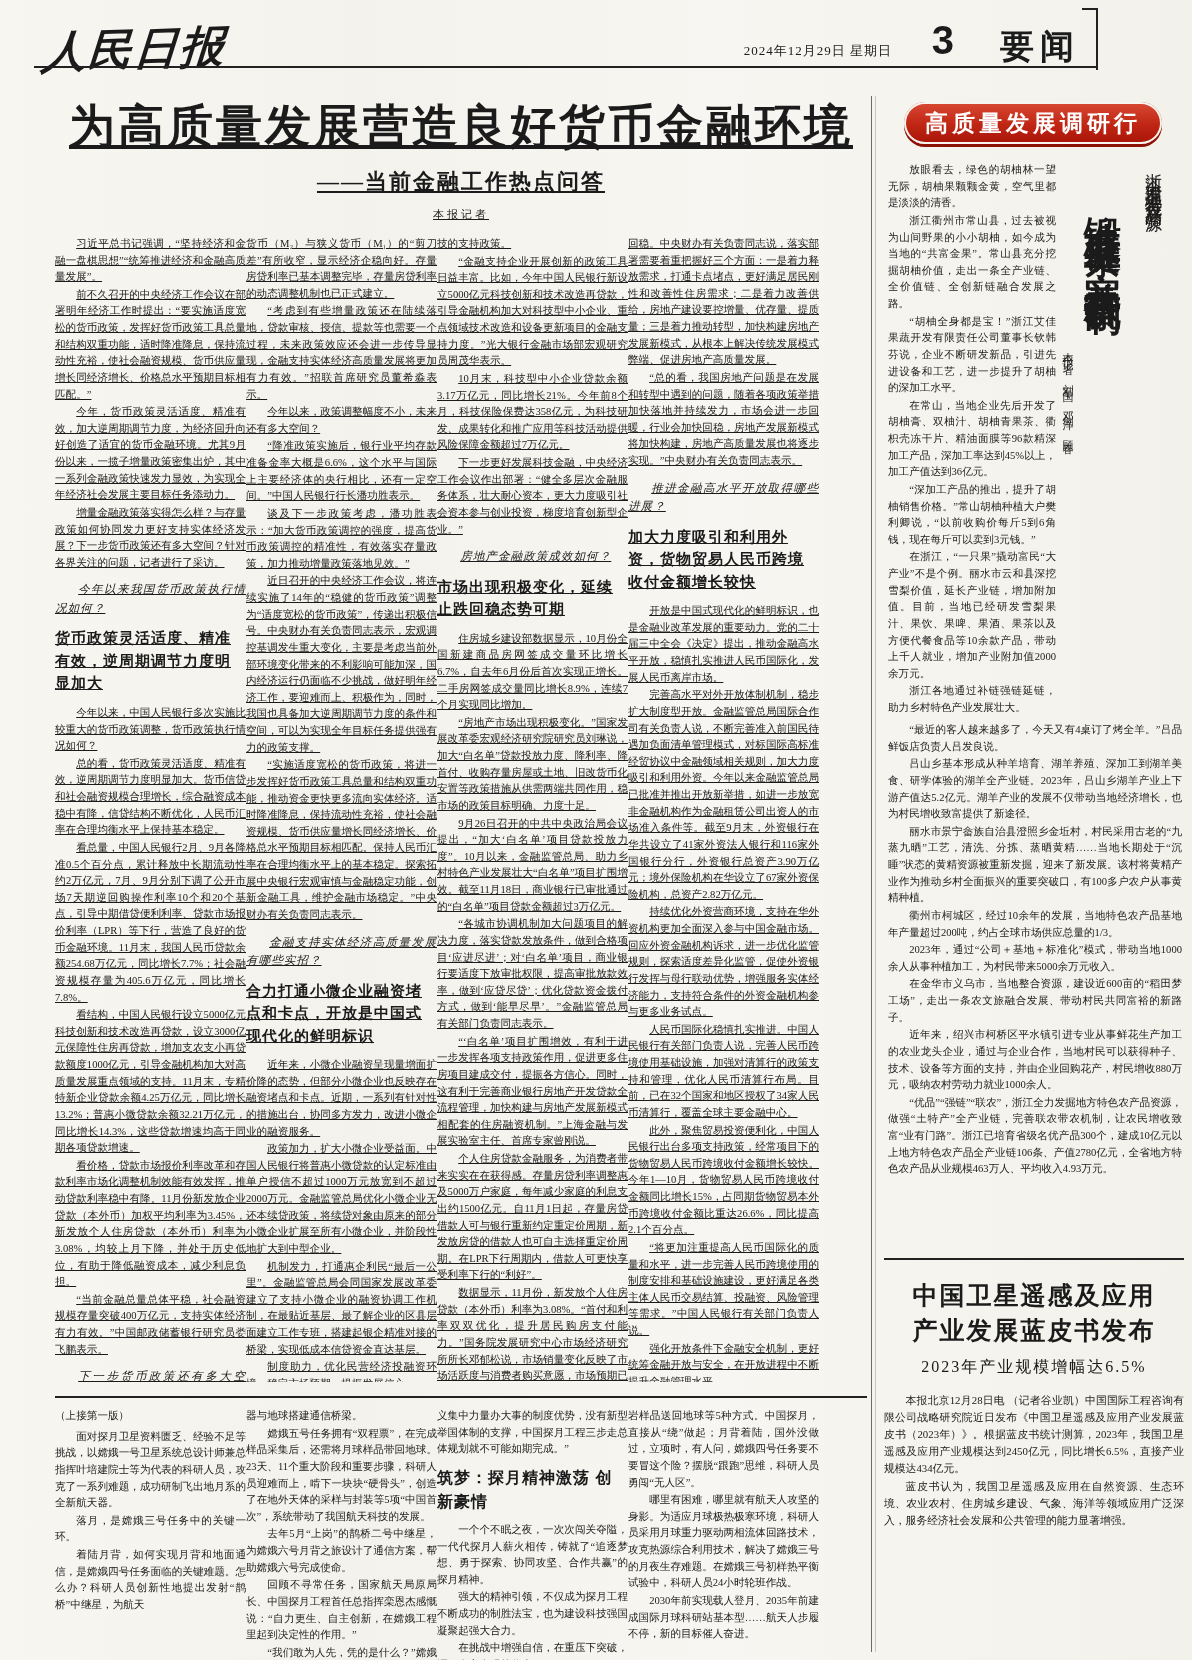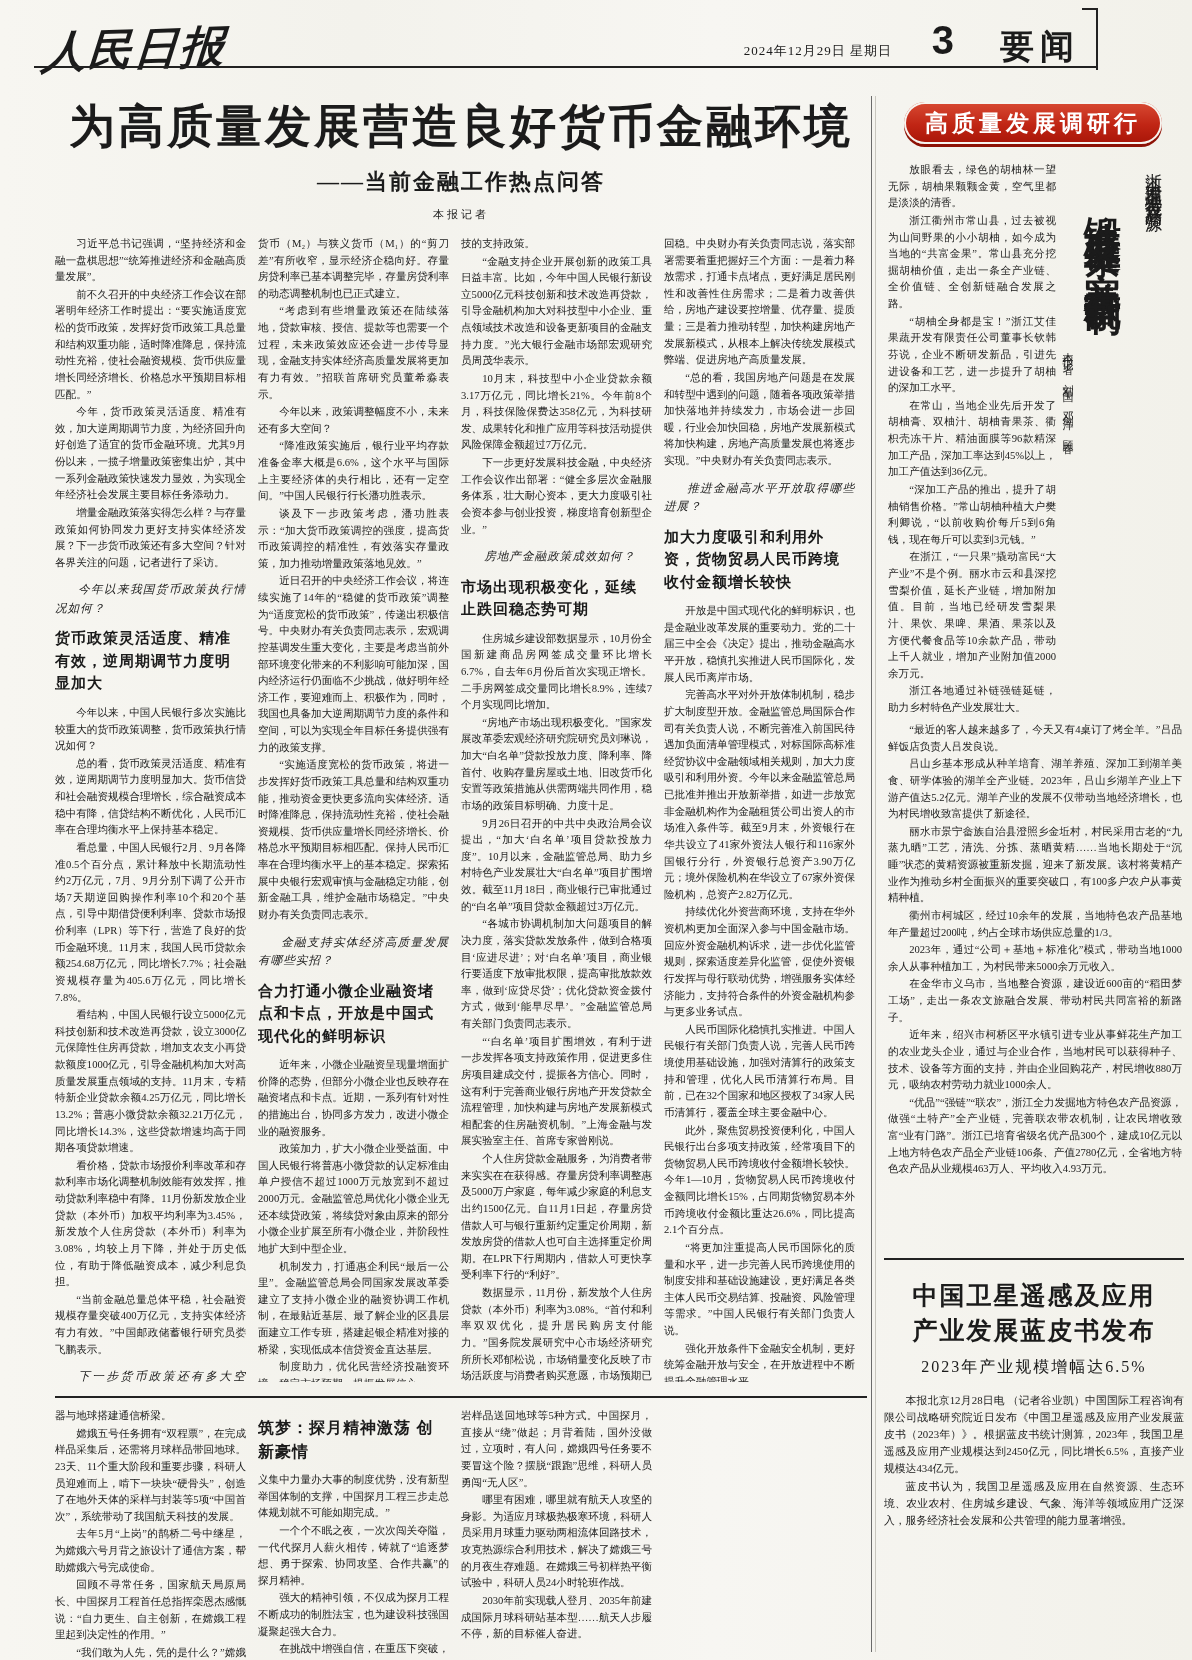--- a/index.html
+++ b/index.html
@@ -13,26 +13,26 @@
         transform:rotate(-2deg) skewX(-6deg);letter-spacing:2px;font-family:"DejaVu Serif",serif;}
   .issue-date{position:absolute;right:300px;top:42px;font-size:13px;letter-spacing:1px;}
   .pagenum{position:absolute;right:238px;top:18px;font-size:40px;font-weight:700;font-family:"Liberation Sans",sans-serif;}
   .section{position:absolute;right:112px;top:24px;font-size:34px;font-weight:700;letter-spacing:6px;
            font-family:"Liberation Sans",sans-serif;}
   .header-rule{position:absolute;left:34px;top:66px;width:1064px;height:2px;background:#222;}
   .header-bracket{position:absolute;left:1096px;top:8px;width:2px;height:62px;background:#222;}
   .header-bracket:after{content:"";position:absolute;left:-14px;top:0;width:16px;height:2px;background:#222;}
 
   
-  .main-article{position:absolute;left:55px;top:96px;width:812px;height:1296px;overflow:hidden;}
+  .main-article{position:absolute;left:55px;top:96px;width:812px;height:1296px;overflow:hidden;text-decoration:underline;}
   .lead-headline{margin:4px 0 0;text-align:center;font-size:46px;font-weight:900;letter-spacing:3px;
                  font-family:"Liberation Sans",sans-serif;line-height:1.15;}
   .lead-subtitle{margin:14px 0 0;text-align:center;font-size:22px;font-weight:700;letter-spacing:2px;}
   .lead-byline{margin:10px 0 0;text-align:center;font-size:11px;letter-spacing:3px;}
-  .cols{display:flex;gap:12px;margin-top:14px;height:1146px;overflow:hidden;}
+  .cols{display:flex;gap:0;margin-top:14px;height:1146px;overflow:hidden;}
   .col{width:191px;height:100%;overflow:hidden;}
 
   .blk{font-size:10.6px;line-height:1.57;text-align:justify;}
   .b-p{text-indent:2em;margin:0 0 1px;}
   .b-cont{text-indent:0;margin:0 0 1px;}
   .b-q{font-style:italic;font-size:11.6px;letter-spacing:1px;text-indent:2em;margin:10px 0 9px;line-height:1.6;}
   .b-h{font-family:"Liberation Sans",sans-serif;font-weight:700;font-size:15px;line-height:1.5;
        letter-spacing:1px;text-indent:0;margin:4px 0 10px;text-align:left;}
   .b-start{text-indent:0;margin:0 0 4px;}
 
@@ -196,29 +196,35 @@
     <div class="bb-sub">2023年产业规模增幅达6.5%</div>
     <div class="bb-body">
         <div class="blk b-p">本报北京12月28日电 （记者谷业凯）中国国际工程咨询有限公司战略研究院近日发布《中国卫星遥感及应用产业发展蓝皮书（2023年）》。根据蓝皮书统计测算，2023年，我国卫星遥感及应用产业规模达到2450亿元，同比增长6.5%，直接产业规模达434亿元。</div>
         <div class="blk b-p">蓝皮书认为，我国卫星遥感及应用在自然资源、生态环境、农业农村、住房城乡建设、气象、海洋等领域应用广泛深入，服务经济社会发展和公共管理的能力显著增强。</div>
       </div>
   </section>
 
   <section class="bottom-article">
     <div class="cols">
       <div class="col">
+          <div class="blk b-start">（上接第一版）</div>
+          <div class="blk b-p">面对探月卫星资料匮乏、经验不足等挑战，以嫦娥一号卫星系统总设计师兼总指挥叶培建院士等为代表的科研人员，攻克了一系列难题，成功研制飞出地月系的全新航天器。</div>
+          <div class="blk b-p">落月，是嫦娥三号任务中的关键一环。</div>
+          <div class="blk b-p">着陆月背，如何实现月背和地面通信，是嫦娥四号任务面临的关键难题。怎么办？科研人员创新性地提出发射“鹊桥”中继星，为航天</div>
+        </div>
+      <div class="col">
           <div class="blk b-cont">器与地球搭建通信桥梁。</div>
           <div class="blk b-p">嫦娥五号任务拥有“双程票”，在完成样品采集后，还需将月球样品带回地球。23天、11个重大阶段和重要步骤，科研人员迎难而上，啃下一块块“硬骨头”，创造了在地外天体的采样与封装等5项“中国首次”，系统带动了我国航天科技的发展。</div>
           <div class="blk b-p">去年5月“上岗”的鹊桥二号中继星，为嫦娥六号月背之旅设计了通信方案，帮助嫦娥六号完成使命。</div>
           <div class="blk b-p">回顾不寻常任务，国家航天局原局长、中国探月工程首任总指挥栾恩杰感慨说：“自力更生、自主创新，在嫦娥工程里起到决定性的作用。”</div>
           <div class="blk b-p">“我们敢为人先，凭的是什么？”嫦娥五</div>
         </div>
       <div class="col">
+          <div class="blk b-cont">义集中力量办大事的制度优势，没有新型举国体制的支撑，中国探月工程三步走总体规划就不可能如期完成。”</div>
           <div class="blk b-h">筑梦：探月精神激荡 创新豪情</div>
-          <div class="blk b-cont">义集中力量办大事的制度优势，没有新型举国体制的支撑，中国探月工程三步走总体规划就不可能如期完成。”</div>
           <div class="blk b-p">一个个不眠之夜，一次次闯关夺隘，一代代探月人薪火相传，铸就了“追逐梦想、勇于探索、协同攻坚、合作共赢”的探月精神。</div>
           <div class="blk b-p">强大的精神引领，不仅成为探月工程不断成功的制胜法宝，也为建设科技强国凝聚起强大合力。</div>
           <div class="blk b-p">在挑战中增强自信，在重压下突破，源于自立自强的信念。</div>
         </div>
       <div class="col">
           <div class="blk b-cont">岩样品送回地球等5种方式。中国探月，直接从“绕”做起；月背着陆，国外没做过，立项时，有人问，嫦娥四号任务要不要冒这个险？摆脱“跟跑”思维，科研人员勇闯“无人区”。</div>
           <div class="blk b-p">哪里有困难，哪里就有航天人攻坚的身影。为适应月球极热极寒环境，科研人员采用月球重力驱动两相流体回路技术，攻克热源综合利用技术，解决了嫦娥三号的月夜生存难题。在嫦娥三号初样热平衡试验中，科研人员24小时轮班作战。</div>
           <div class="blk b-p">2030年前实现载人登月、2035年前建成国际月球科研站基本型……航天人步履不停，新的目标催人奋进。</div>
         </div>
     </div>

